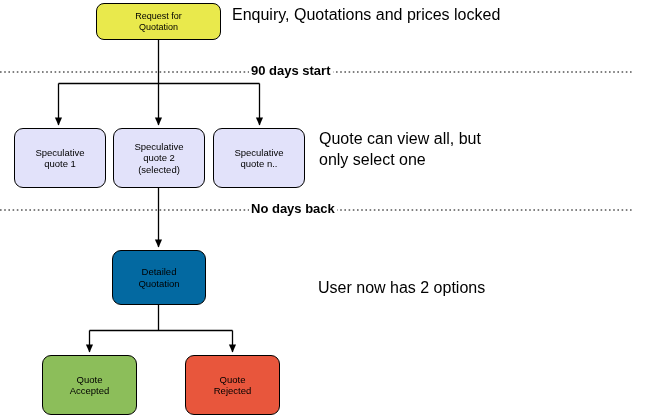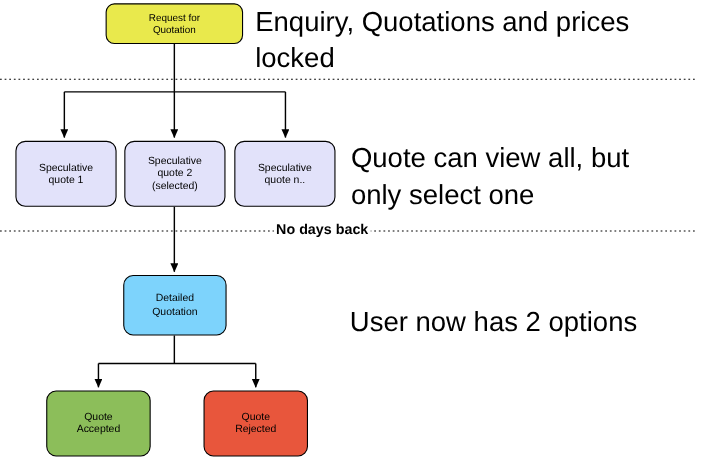--- a/index.html
+++ b/index.html
@@ -69,21 +69,21 @@
     border-radius: 9px;
     font-size: 9.5px;
   }
   .node-accepted { left: 42px; }
   .node-rejected { left: 185px; }
 
   .annotation {
     position: absolute;
     color: #000000;
     font-family: "Liberation Sans", sans-serif;
-    font-size: 25px;
+    font-size: 16px;
     line-height: 1.33;
     white-space: pre-line;
     z-index: 4;
   }
   .ann-1 { left: 232px; top: 4px; }
   .ann-2 { left: 319px; top: 128px; }
   .ann-3 { left: 318px; top: 277px; }
 
   .phase-label {
     position: absolute;
@@ -144,35 +144,36 @@
     <span>Speculative
 quote 2
 (selected)</span>
   </div>
 
   <div class="node node-spec node-spec-3" style="background:#e2e2fa;">
     <span>Speculative
 quote n..</span>
   </div>
 
-  <div class="node node-detailed" style="background:#7dd3fc;">
+  <div class="node node-detailed" style="background:#0369a1;">
     <span>Detailed
 Quotation</span>
   </div>
 
   <div class="node node-outcome node-accepted" style="background:#8cbe5a;">
     <span>Quote
 Accepted</span>
   </div>
 
   <div class="node node-outcome node-rejected" style="background:#e8563c;">
     <span>Quote
 Rejected</span>
   </div>
 
+  <div class="phase-label phase-1">90 days start</div>
   <div class="phase-label phase-2">No days back</div>
 
   <div class="annotation ann-1">Enquiry, Quotations and prices locked</div>
   <div class="annotation ann-2">Quote can view all, but
 only select one</div>
   <div class="annotation ann-3">User now has 2 options</div>
 
 </div>
 
 </body></html>

